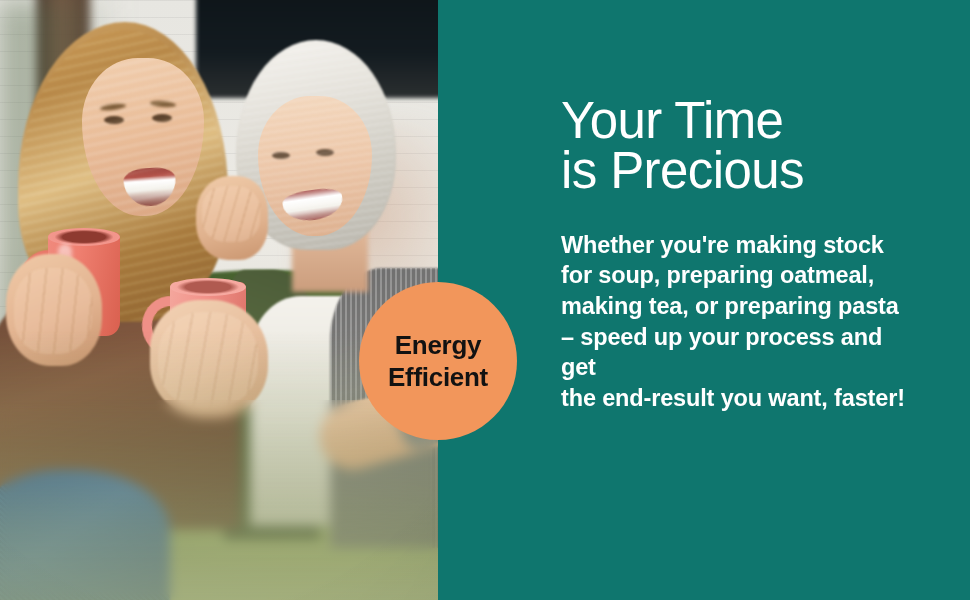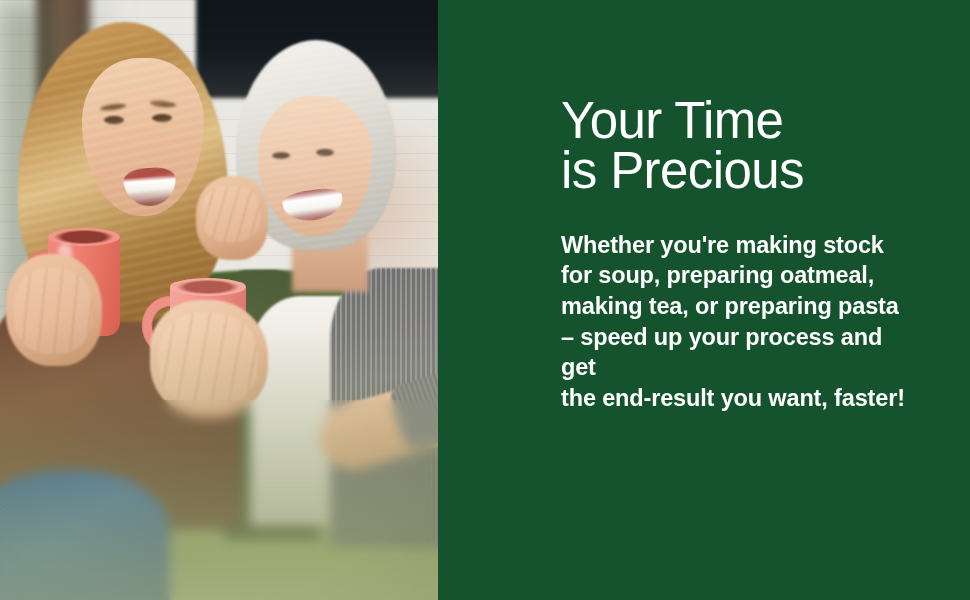--- a/index.html
+++ b/index.html
@@ -480,21 +480,21 @@
     pointer-events: none;
   }
 
   
   .red-panel {
     position: absolute;
     left: 438px;
     top: 0;
     width: 532px;
     height: 600px;
-    background: #14532d;
+    background: #0f766e;
   }
 
   .copy {
     position: absolute;
     left: 123px;   
     top: 96px;
     width: 352px;
   }
   .headline {
     margin: 0;
@@ -614,14 +614,18 @@
       <h1 class="headline">Your Time
 is Precious</h1>
       <p class="body-copy">Whether you're making stock
 for soup, preparing oatmeal,
 making tea, or preparing pasta
 – speed up your process and get
 the end-result you want, faster!</p>
     </div>
   </div>
 
+  <div class="badge">
+    <span class="badge-text">Energy
+Efficient</span>
+  </div>
 
 </div>
 
 </body></html>

